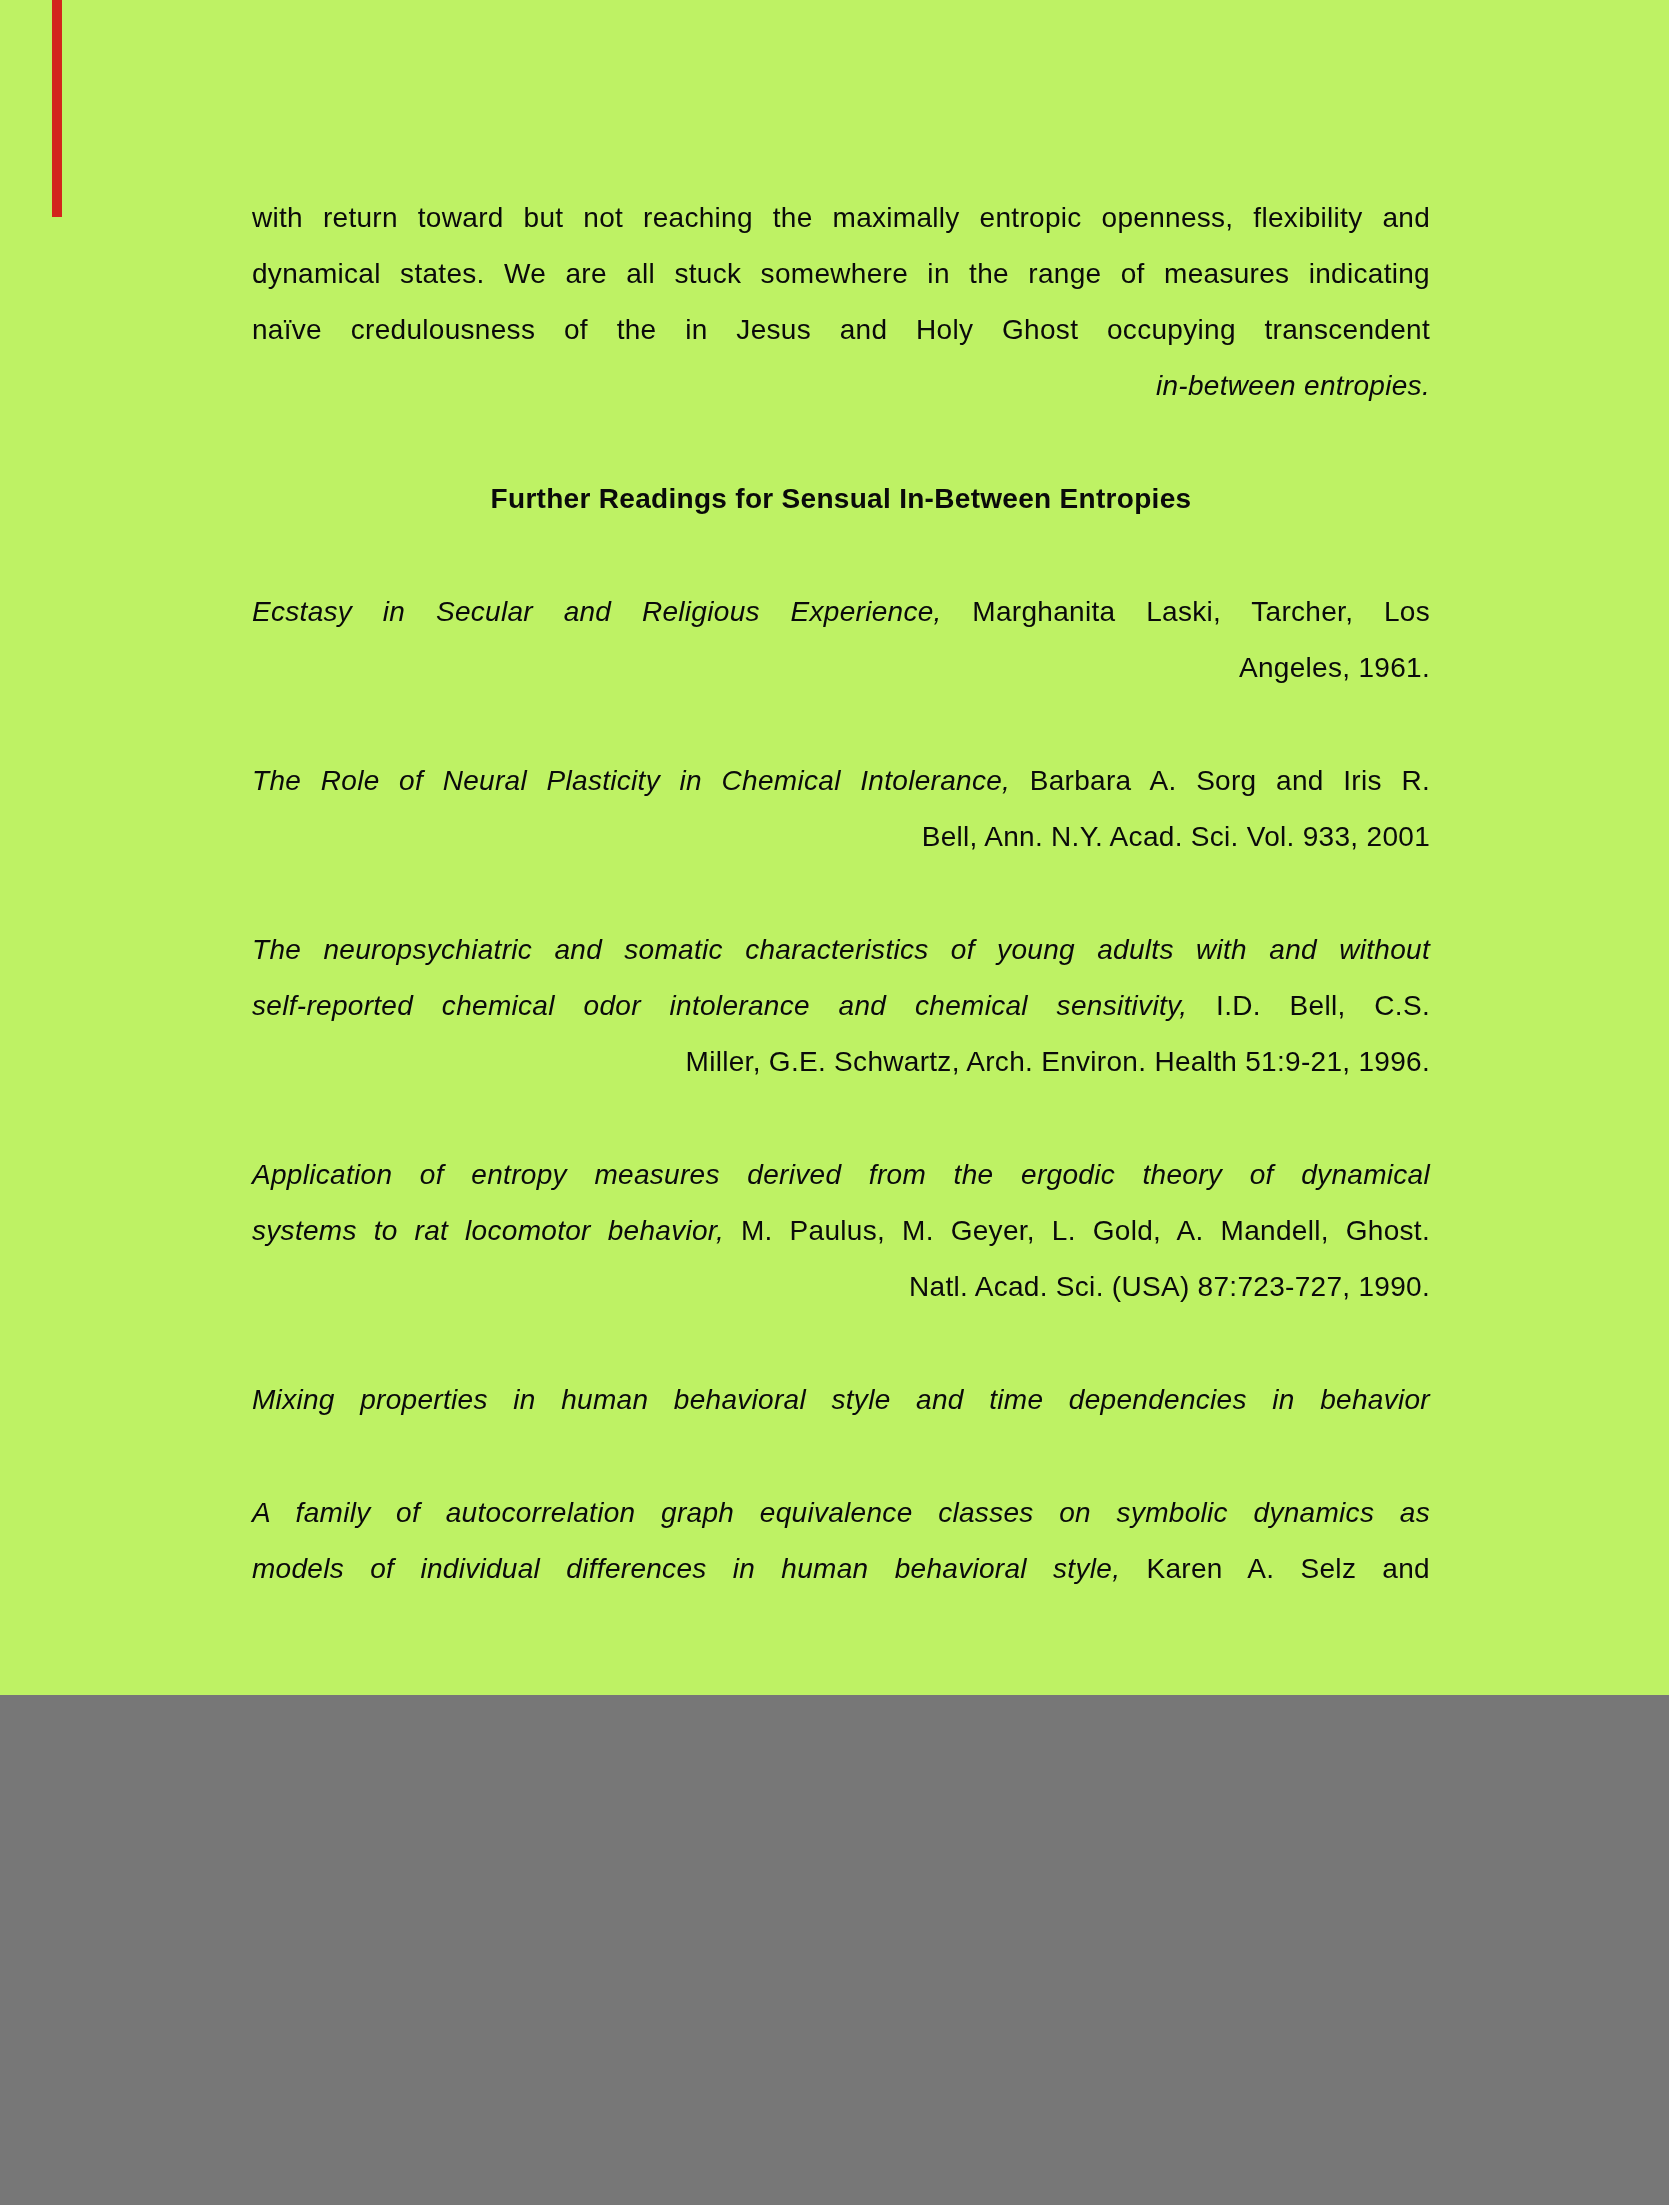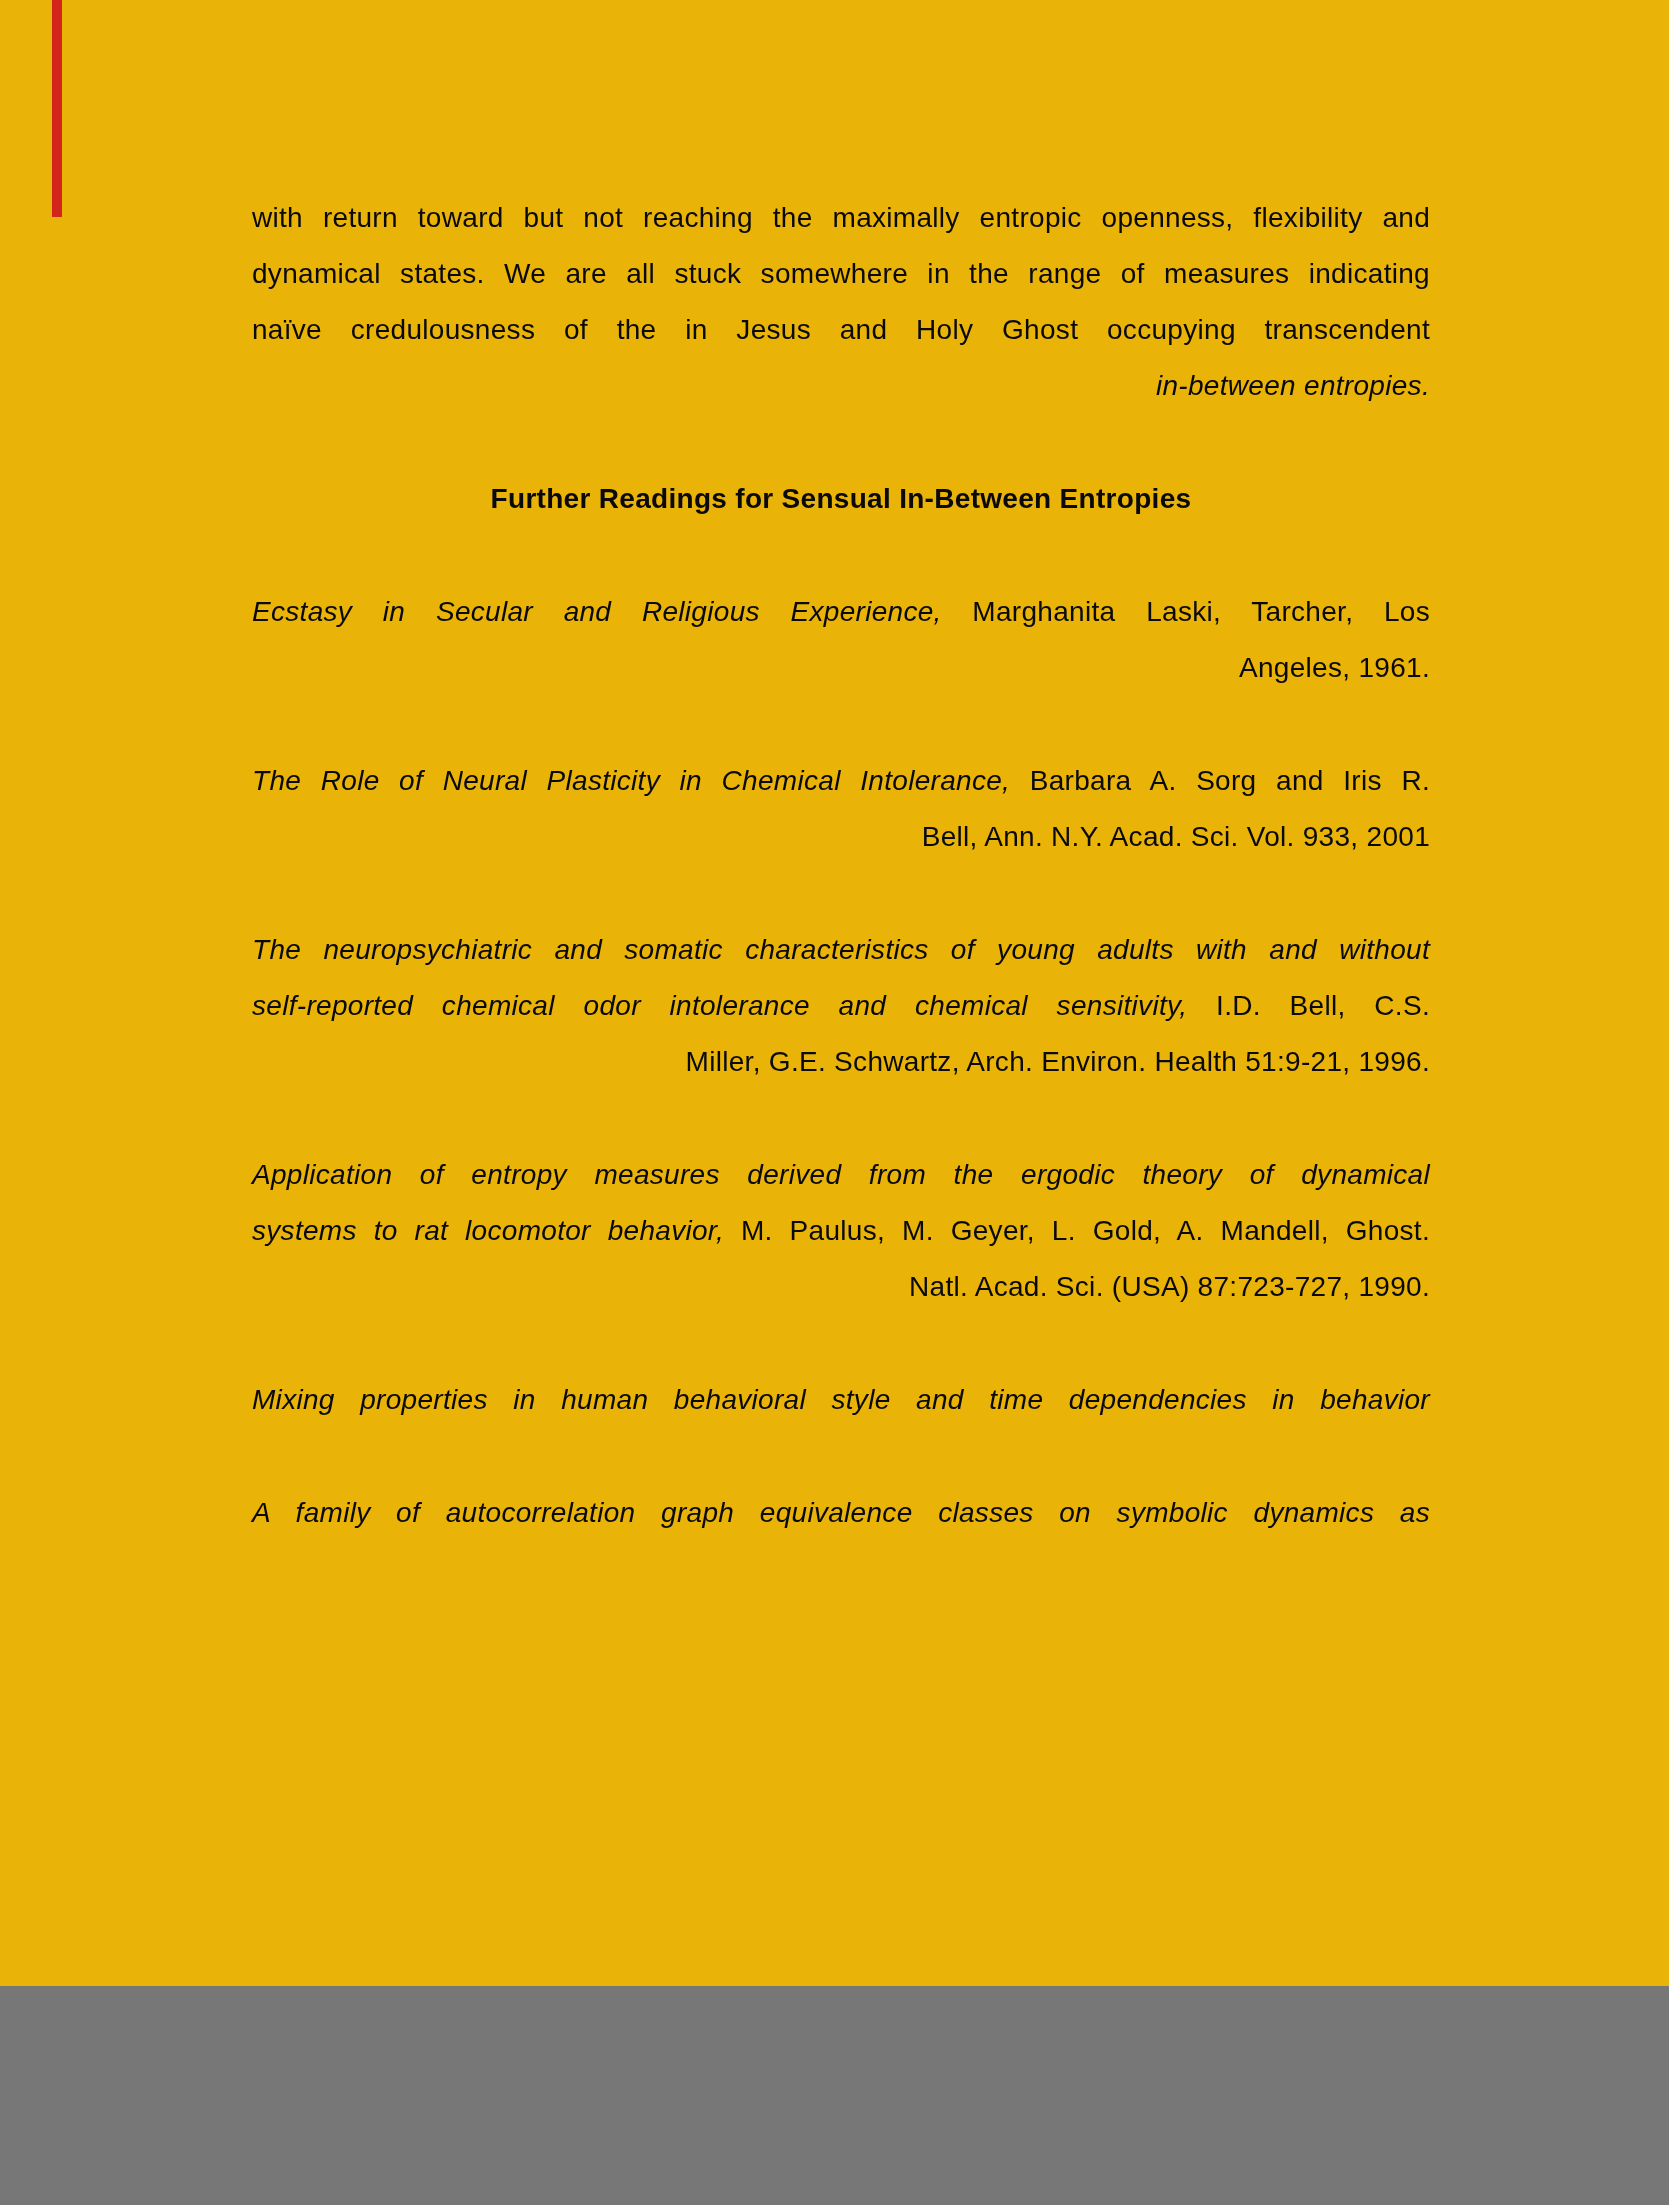--- a/index.html
+++ b/index.html
@@ -1,19 +1,19 @@
 <!DOCTYPE html>
 <html style="font-size:10.5px"><head>
 <meta charset="utf-8">
 <style>
   html,body{margin:0;padding:0;background:#777;}
   #page{
     position:relative;
-    width:1669px;height:1986px;
-    background:#eab308;
+    width:1669px;height:1695px;
+    background:#bef264;
     overflow:hidden;
     font-family:"Liberation Sans", sans-serif;
     color:#0a0a0a;
   }
   #red-bar{
     position:absolute;
     left:52px;top:0;
     width:9.8px;height:217px;
   }
   #text-flow{
@@ -86,18 +86,19 @@
       <div class="block">
         <div class="line justify"><span class="seg italic">Application of entropy measures derived from the ergodic theory of dynamical</span></div>
         <div class="line justify"><span class="seg italic">systems to rat locomotor behavior,</span><span class="seg regular"> M. Paulus, M. Geyer, L. Gold, A. Mandell, Ghost.</span></div>
         <div class="line left"><span class="seg regular">Natl. Acad. Sci. (USA) 87:723-727, 1990.</span></div>
       </div>
       <div class="block">
         <div class="line justify"><span class="seg italic">Mixing properties in human behavioral style and time dependencies in behavior</span></div>
       </div>
       <div class="block">
         <div class="line justify"><span class="seg italic">A family of autocorrelation graph equivalence classes on symbolic dynamics as</span></div>
+        <div class="line justify"><span class="seg italic">models of individual differences in human behavioral style,</span><span class="seg regular"> Karen A. Selz and</span></div>
       </div>
     </div>
   <div id="page-number">85</div>
   <div id="bates-stamp">HOUSE_OVERSIGHT_013585</div>
 </div>
 
 
 </body></html>

